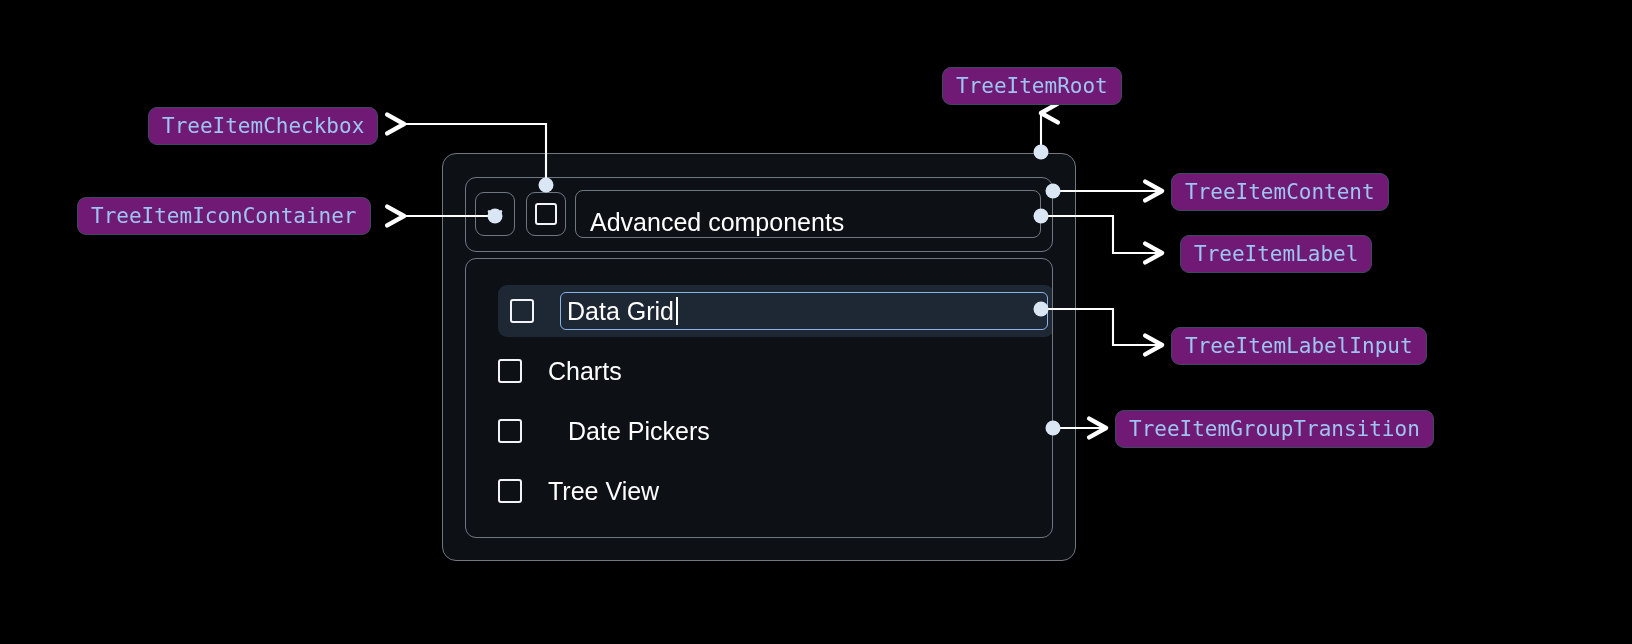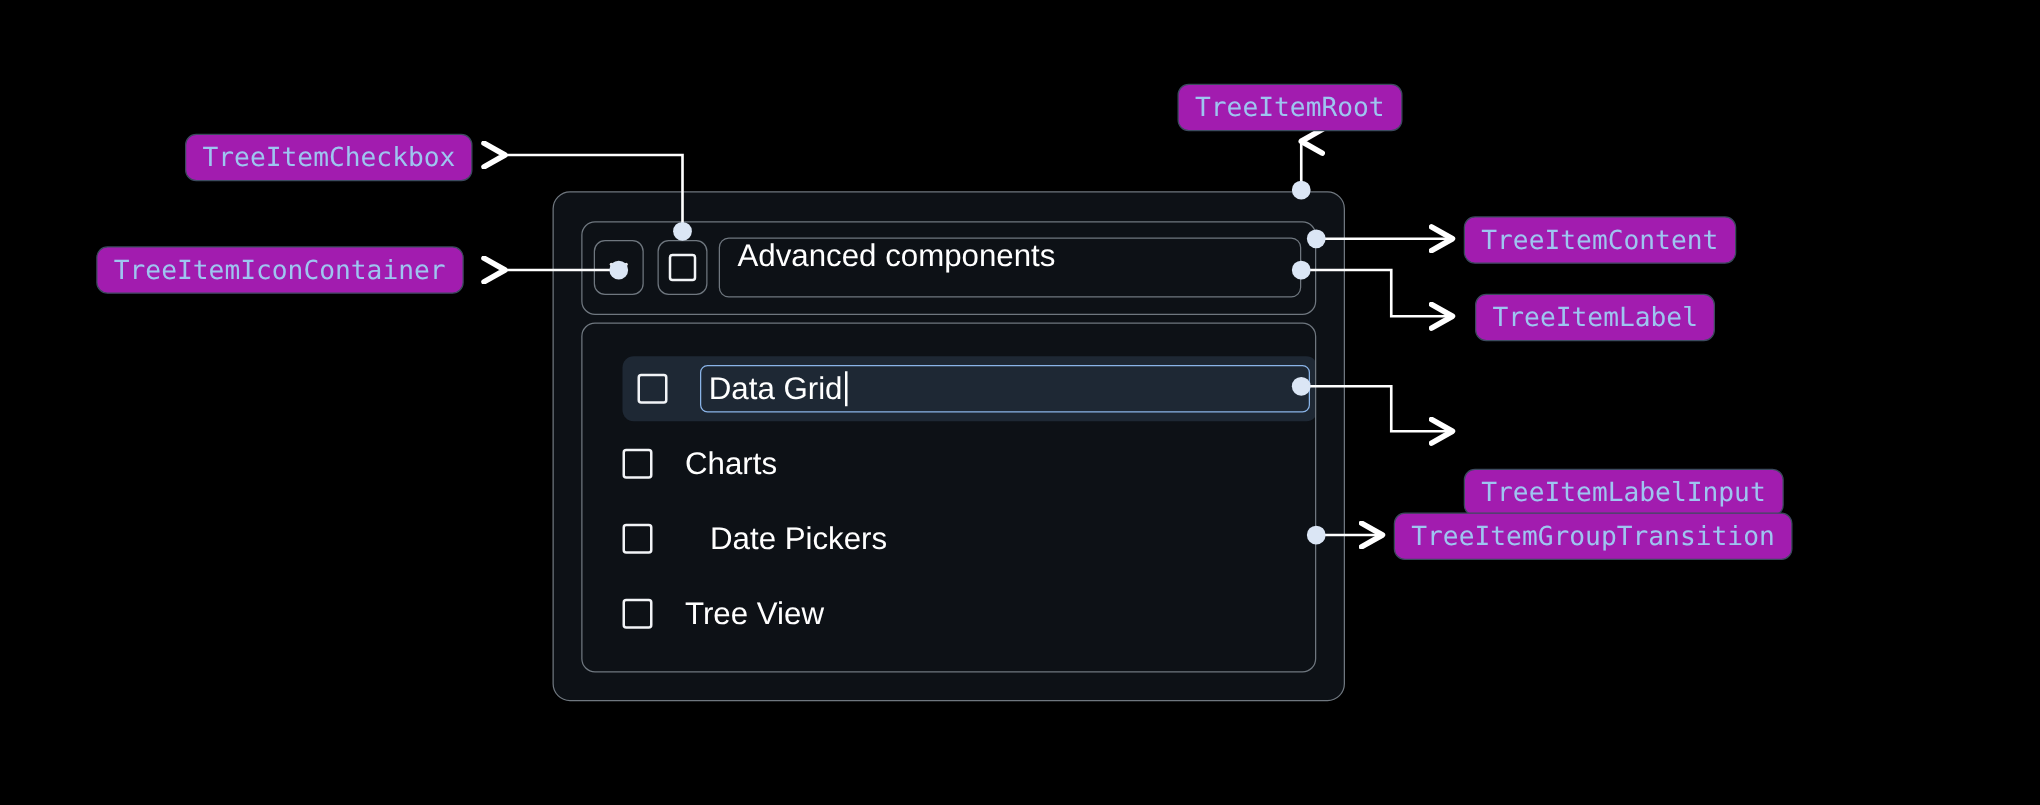--- a/index.html
+++ b/index.html
@@ -14,21 +14,21 @@
 
   
   .chip{
     position:absolute;
     display:flex;align-items:center;justify-content:center;
     box-sizing:border-box;
     height:38px;
     padding:0 13px;
     border:1px solid #3c4a5e;
     border-radius:9px;
-    background:#a21caf;
+    background:#701a75;
     color:#9ec5f0;
     font-family:"DejaVu Sans Mono", monospace;
     font-size:21px;
     letter-spacing:0px;
     white-space:nowrap;
     line-height:1;
   }
 
   
   #wires{position:absolute;left:0;top:0;width:1632px;height:644px;pointer-events:none;}
@@ -73,21 +73,21 @@
   }
   .chev{width:24px;height:24px;display:block;}
 
   #root-label{
     position:absolute;
     left:575px;top:190px;
     width:466px;height:48px;
     box-sizing:border-box;
     border:1px solid #6f777f;
     border-radius:8px;
-    display:flex;align-items:flex-start;
+    display:flex;align-items:flex-end;
     padding-left:14px;
     color:#ffffff;
     font-size:25px;
   }
 
   #group-box{
     position:absolute;
     left:465px;top:258px;
     width:588px;height:280px;
     box-sizing:border-box;
@@ -237,17 +237,17 @@
   <div class="chip" style="left:148px;top:107px;">TreeItemCheckbox</div>
 
   <div class="chip" style="left:77px;top:197px;">TreeItemIconContainer</div>
 
   <div class="chip" style="left:942px;top:67px;">TreeItemRoot</div>
 
   <div class="chip" style="left:1171px;top:173px;">TreeItemContent</div>
 
   <div class="chip" style="left:1180px;top:235px;">TreeItemLabel</div>
 
-  <div class="chip" style="left:1171px;top:327px;margin-top:48px;">TreeItemLabelInput</div>
+  <div class="chip" style="left:1171px;top:327px;">TreeItemLabelInput</div>
 
   <div class="chip" style="left:1115px;top:410px;">TreeItemGroupTransition</div>
 
 </div>
 
 </body></html>

